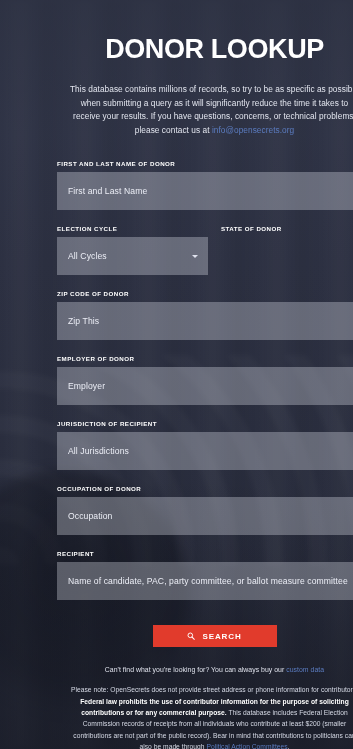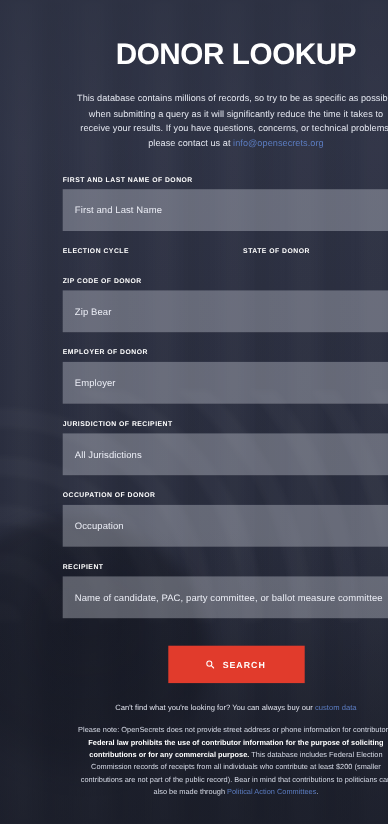--- a/index.html
+++ b/index.html
@@ -149,21 +149,21 @@
   .row-2 > .field-block { flex: 1 1 0; margin-bottom: 15px; }
 
   
   #search-row {
     display: flex;
     justify-content: center;
     padding-top: 10px;
   }
   #search-button {
     width: 124px;
-    height: 34px;
+    height: 22px;
     background: #e13b2c;
     border: none;
     color: #ffffff;
     font-family: inherit;
     font-size: 8px;
     font-weight: 700;
     letter-spacing: 0.9px;
     display: flex;
     align-items: center;
     justify-content: center;
@@ -224,30 +224,34 @@
     <div class="field-block">
       <div class="field-label">FIRST AND LAST NAME OF DONOR</div>
       <div class="control">
         <span>First and Last Name</span>
       </div>
     </div>
 
     <div class="row-2">
       <div class="field-block">
         <div class="field-label">ELECTION CYCLE</div>
+        <div class="control select">
+          <span>All Cycles</span>
+          <span class="caret"></span>
+        </div>
       </div>
       <div class="field-block">
         <div class="field-label">STATE OF DONOR</div>
       </div>
     </div>
 
     <div class="field-block">
       <div class="field-label">ZIP CODE OF DONOR</div>
       <div class="control">
-        <span>Zip Bear</span>
+        <span>Zip This</span>
       </div>
     </div>
 
     <div class="field-block">
       <div class="field-label">EMPLOYER OF DONOR</div>
       <div class="control">
         <span>Employer</span>
       </div>
     </div>
 

